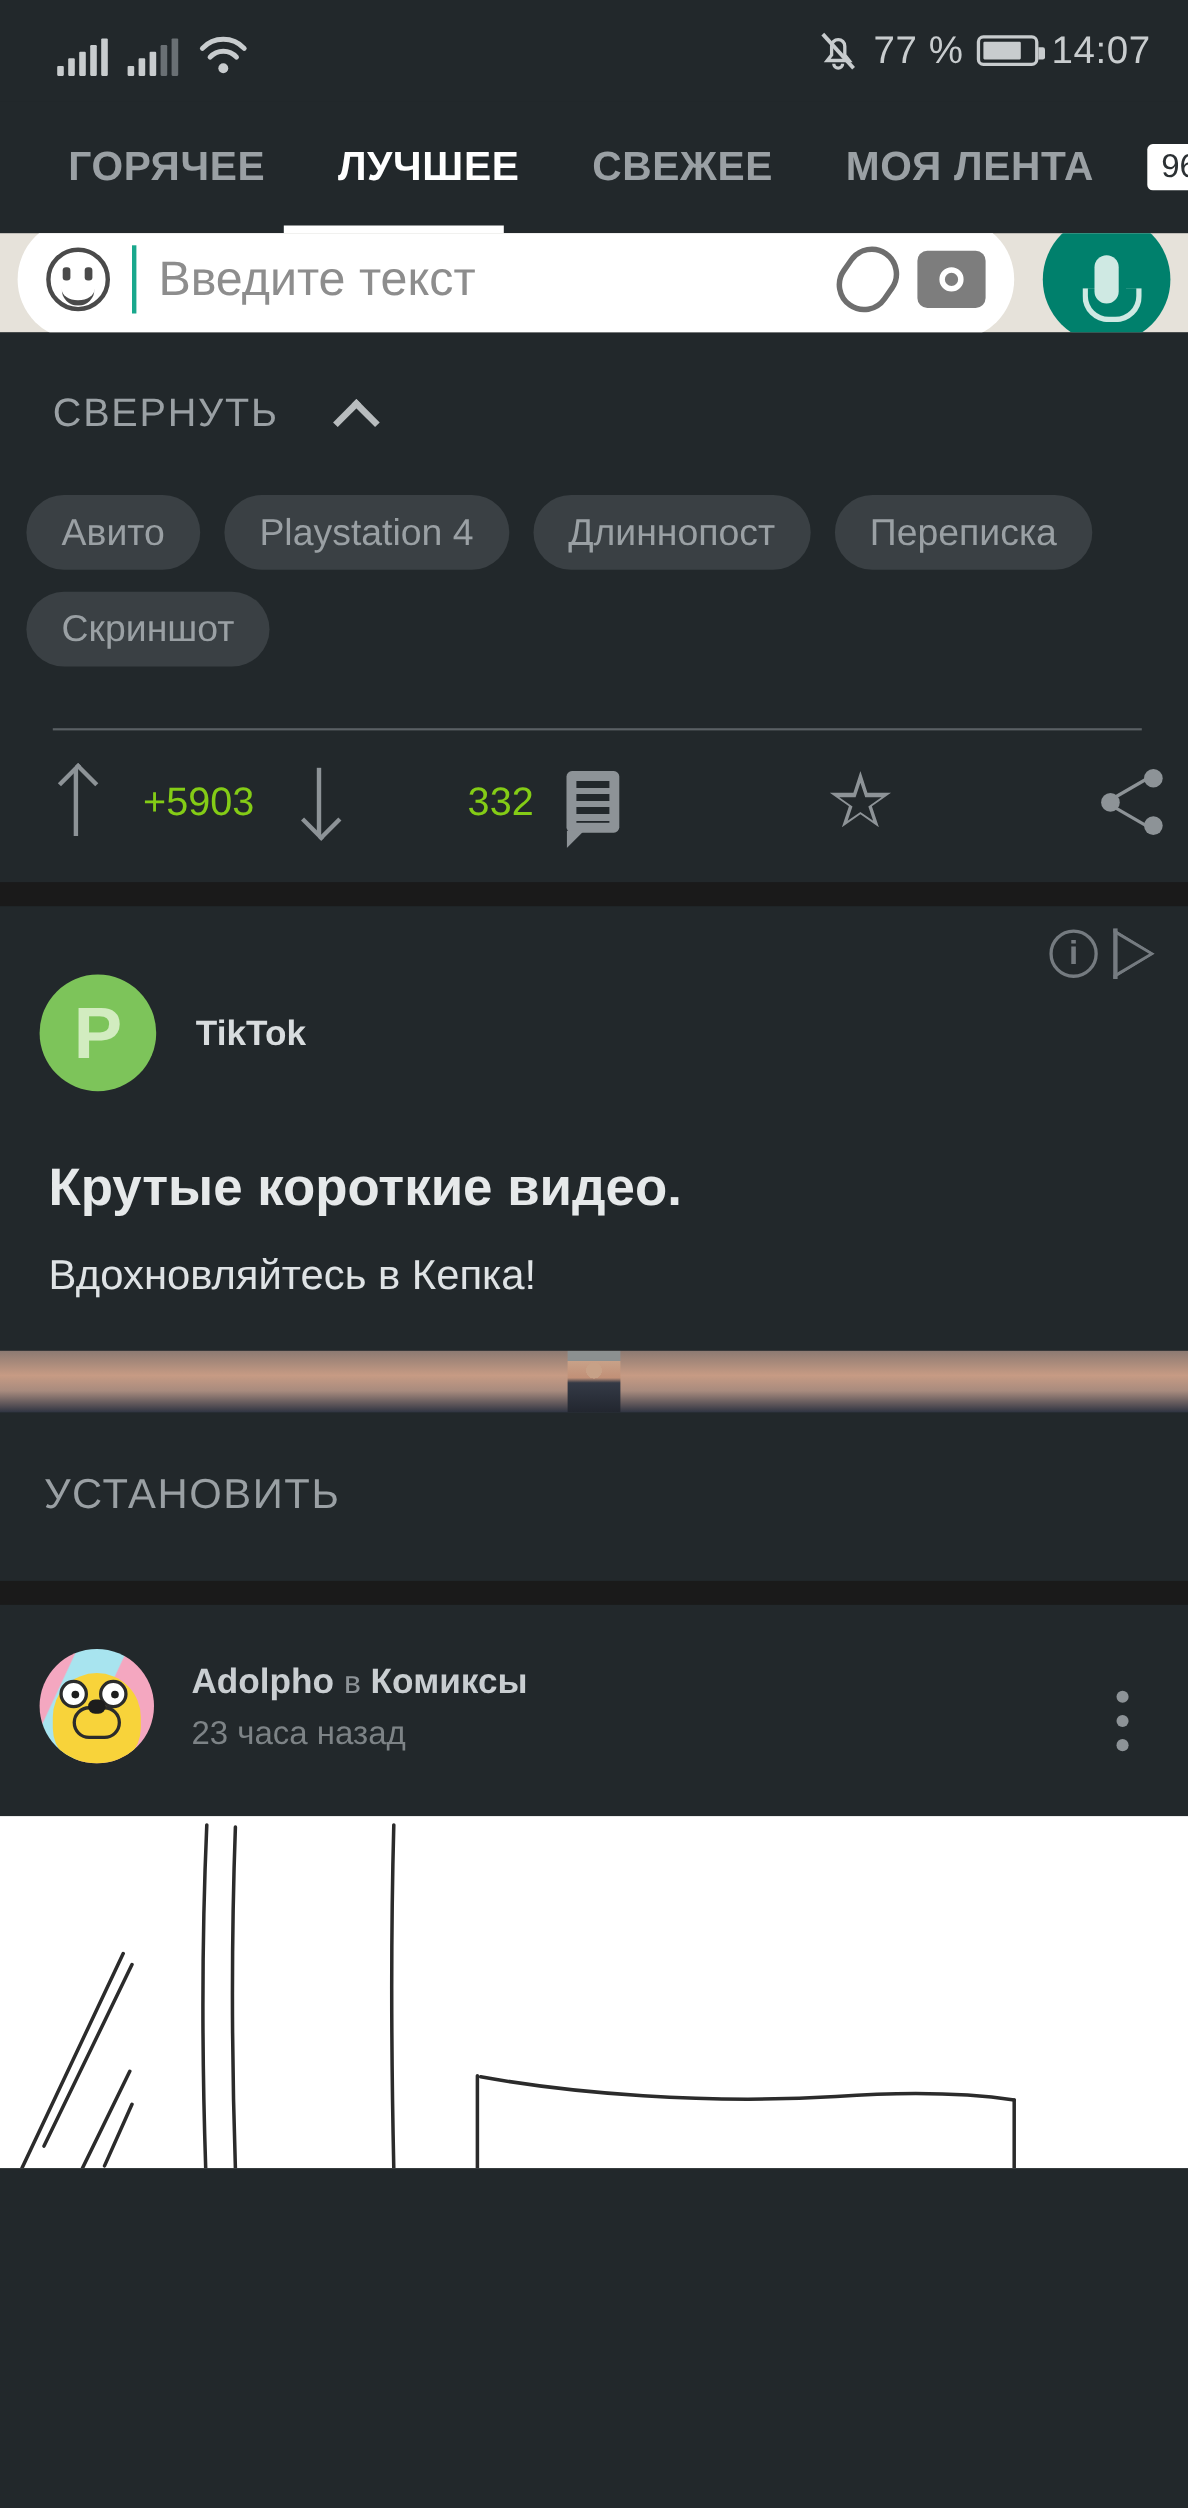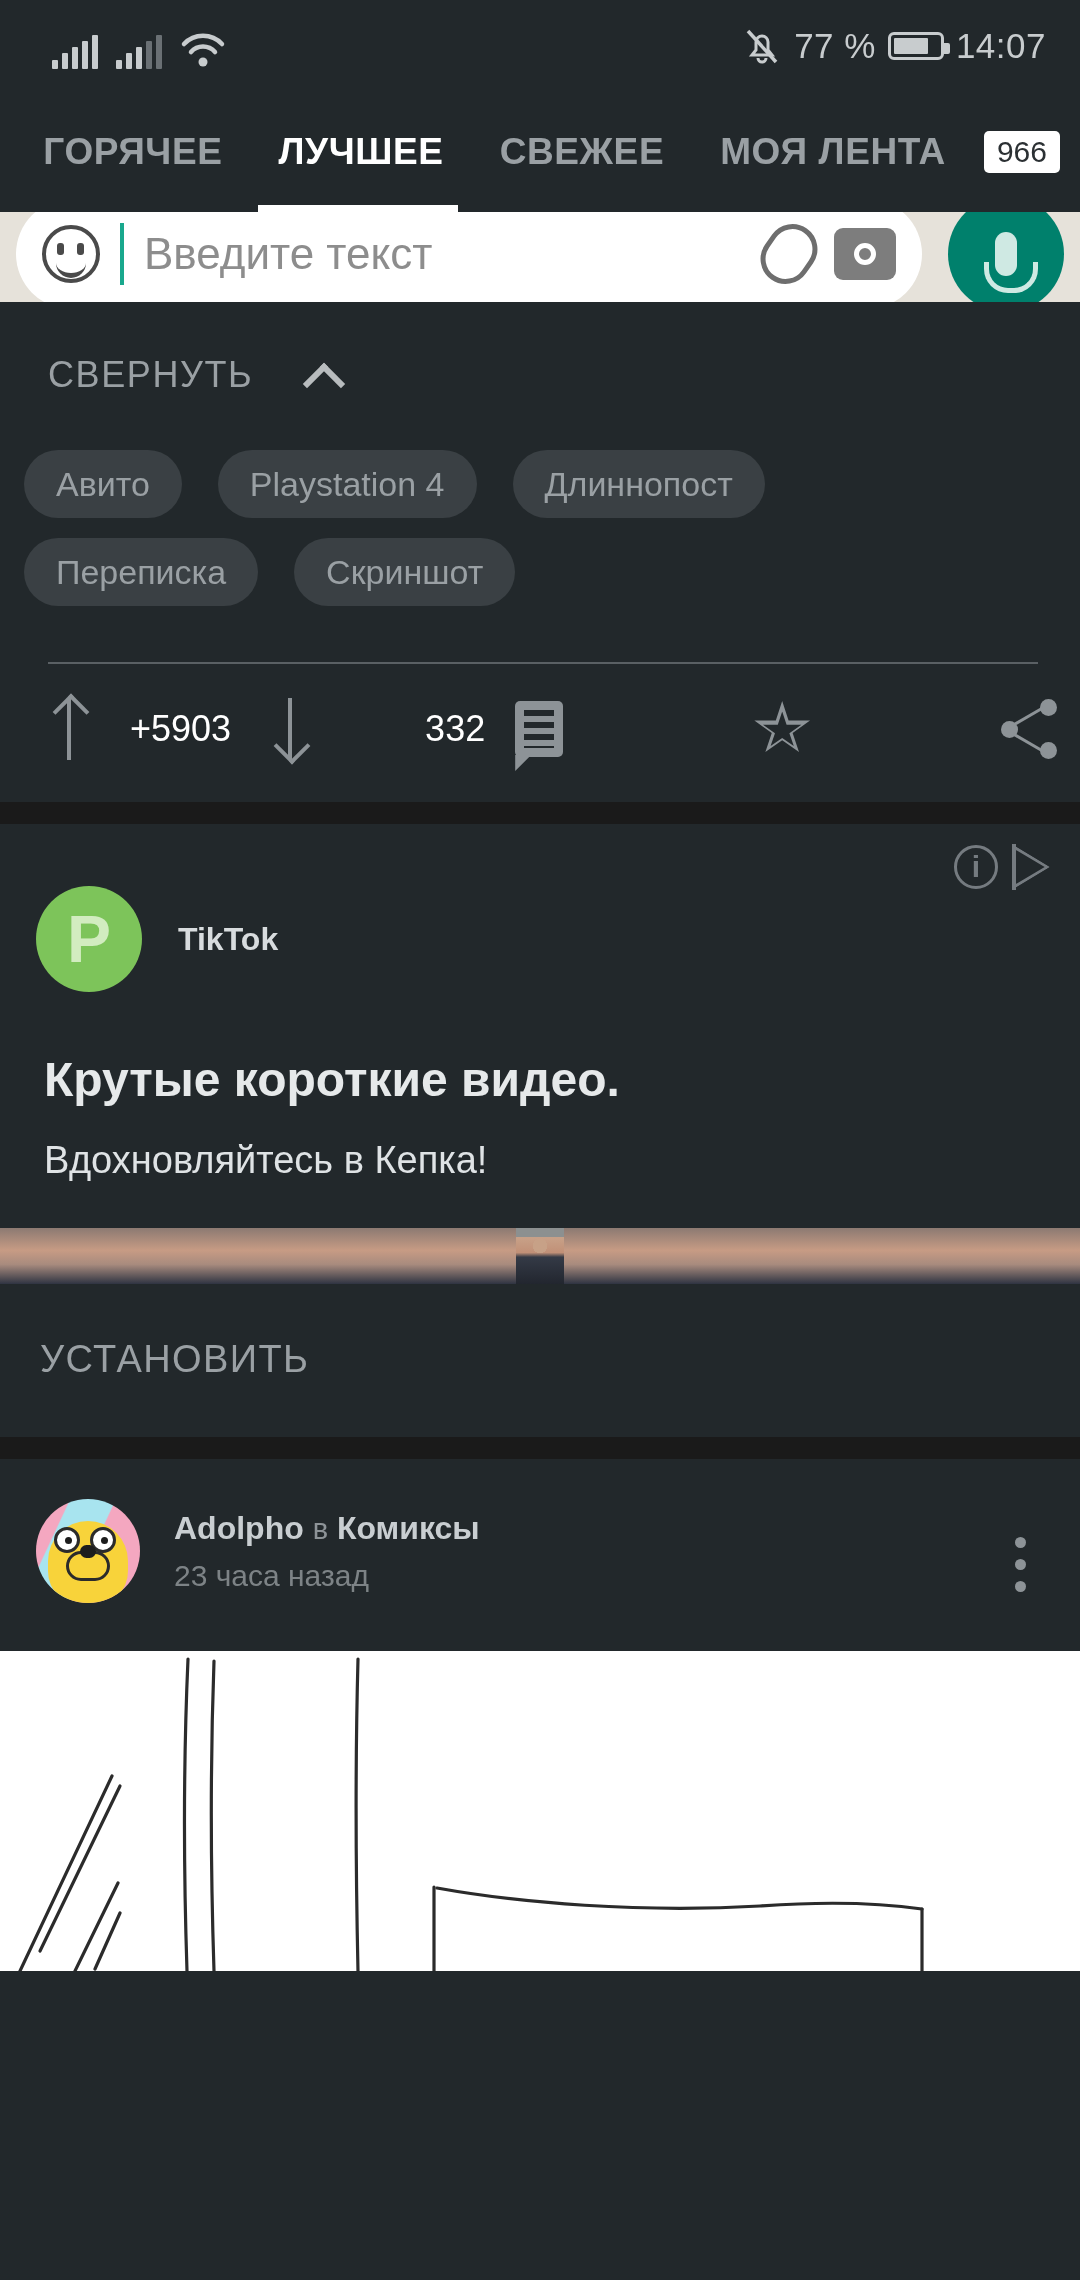--- a/index.html
+++ b/index.html
@@ -36,21 +36,21 @@
   }
   .battery::after{
     content:"";position:absolute;right:-9px;top:8px;width:6px;height:11px;
     background:#c8ccce;border-radius:0 2px 2px 0;
   }
   .battery i{display:block;height:100%;width:78%;background:#c8ccce;border-radius:1px;}
 
   
   .tabbar{
     height:120px;background:#22282b;position:relative;
-    display:flex;align-items:center;padding:0 20px 0 34px;gap:0;justify-content:flex-end;
+    display:flex;align-items:center;padding:0 20px 0 34px;gap:10px;
   }
   .tab{
     color:#9aa0a4;font-size:37px;font-weight:bold;letter-spacing:0.6px;
     padding:0 28px;white-space:nowrap;
   }
   .tab.active{color:#ffffff;}
   .tab-underline{
     position:absolute;bottom:0;left:258px;width:200px;height:7px;background:#ffffff;
   }
   .tab-badge{
@@ -116,21 +116,21 @@
   .chev-up{
     width:36px;height:36px;position:relative;
   }
   .chev-up::before{
     content:"";position:absolute;left:2px;top:12px;width:24px;height:24px;
     border-left:6px solid #b8bcbe;border-top:6px solid #b8bcbe;
     transform:rotate(45deg);
   }
 
   
-  .tags{display:flex;flex-wrap:wrap;gap:20px 36px;padding:24px 48px 0 24px;}
+  .tags{display:flex;flex-wrap:wrap;gap:20px 22px;padding:24px 48px 0 24px;}
   .tag{
     background:#3a4044;color:#9aa0a4;font-size:34px;
     border-radius:40px;padding:17px 32px;line-height:1;white-space:nowrap;
   }
 
   
   .divider{height:2px;background:#5a6064;margin:56px 42px 0 48px;}
 
   
   .actions{
@@ -141,21 +141,21 @@
     content:"";position:absolute;left:15px;top:0;width:4px;height:62px;background:#8d9397;
   }
   .arrow-up::after{
     content:"";position:absolute;left:6px;top:1px;width:22px;height:22px;
     border-left:4px solid #8d9397;border-top:4px solid #8d9397;transform:rotate(45deg);
   }
   .arrow-down::after{
     content:"";position:absolute;left:6px;bottom:1px;width:22px;height:22px;
     border-right:4px solid #8d9397;border-bottom:4px solid #8d9397;transform:rotate(45deg);
   }
-  .count{font-size:36px;color:#ffffff;}
+  .count{font-size:36px;color:#84cc16;}
   .comment-icon{
     width:48px;height:56px;background:#8d9397;border-radius:5px;position:relative;
     flex:none;
   }
   .comment-icon::before{
     content:"";position:absolute;left:9px;top:9px;width:30px;height:38px;
     background:repeating-linear-gradient(#22282b 0 6px,#8d9397 6px 12px);
   }
   .comment-icon::after{
     content:"";position:absolute;left:0;bottom:-14px;width:16px;height:16px;

